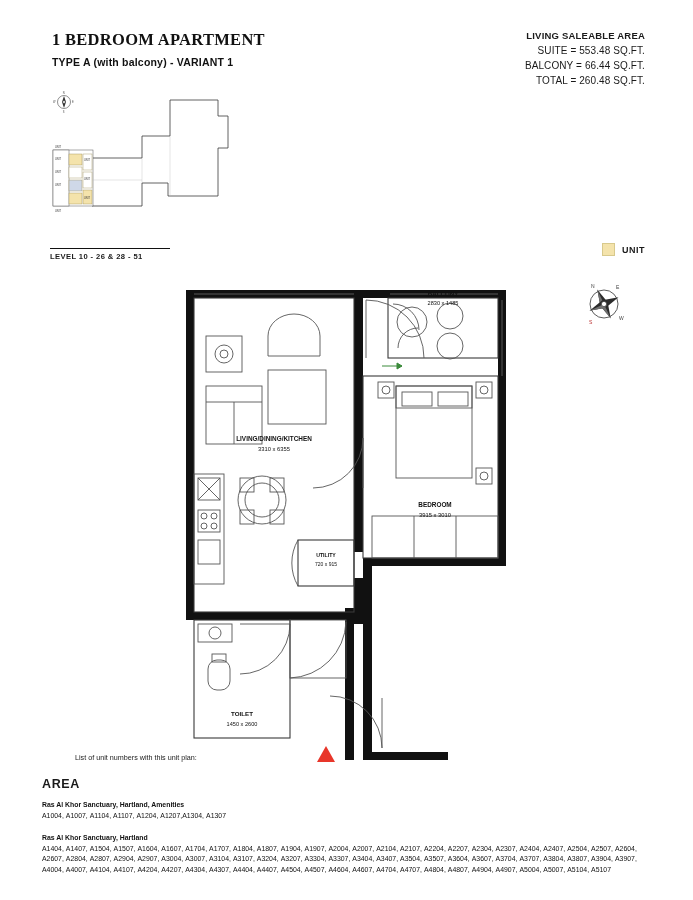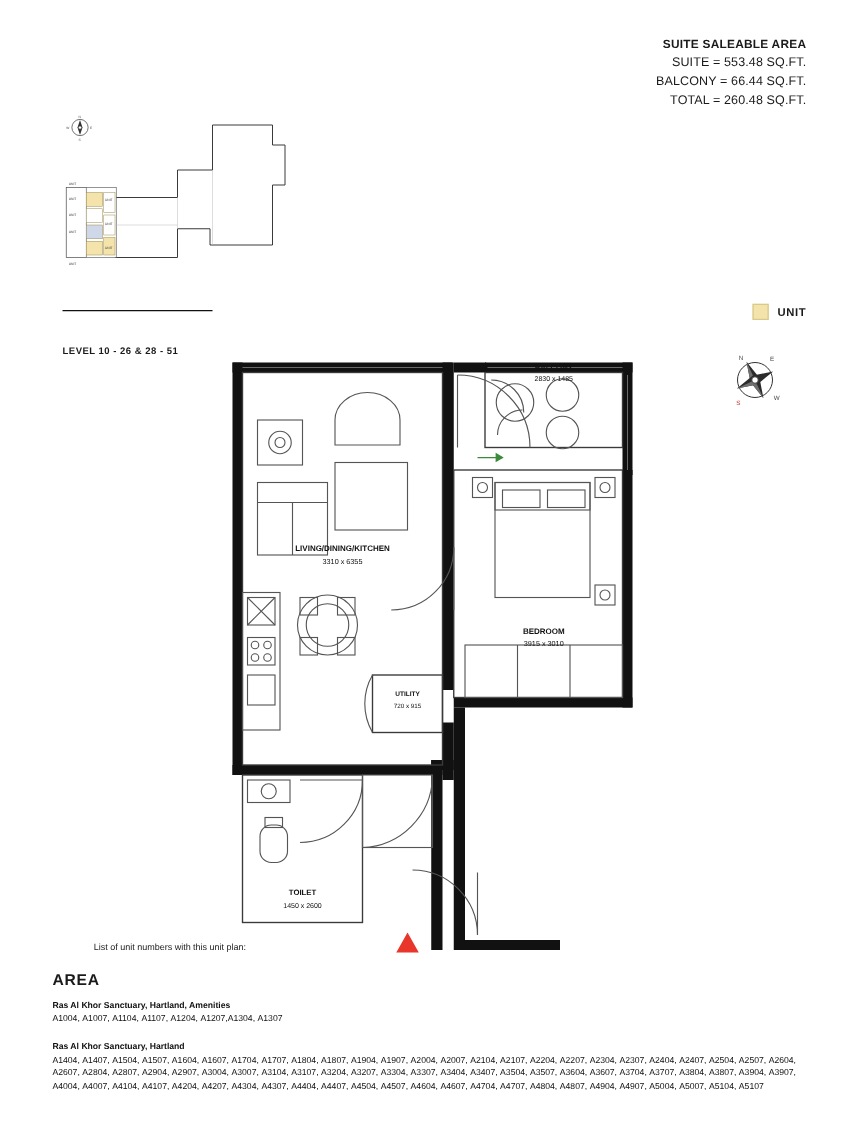--- a/index.html
+++ b/index.html
@@ -29,21 +29,21 @@
 
   .area-block { position:absolute; right:48px; top:30px; text-align:right; }
   .area-title { font-size:9.5px; font-weight:bold; letter-spacing:0.2px; }
   .area-line { font-size:10px; margin-top:4px; letter-spacing:0.1px; }
 
   
   .keyplan { position:absolute; left:50px; top:88px; width:215px; height:160px; }
   .kp-svg { display:block; }
   .level-label {
     position:absolute; left:50px; top:252px;
-    font-size:7.6px; font-weight:bold; letter-spacing:0.4px;margin-top:24px;
+    font-size:7.6px; font-weight:bold; letter-spacing:0.4px;
   }
   .level-rule {
     position:absolute; left:50px; top:248px; width:120px; height:1px; background:#111;
   }
 
   
   .legend { position:absolute; right:48px; top:243px; display:flex; align-items:center; gap:7px;}
   .legend-swatch { width:13px; height:13px; background:#f4e3ab; border:0.5px solid #d8c98c;}
   .legend-text { font-size:9px; font-weight:bold; letter-spacing:0.5px;}
 
@@ -60,23 +60,27 @@
   .views-sec .hdr { font-weight:bold; }
   #views-1 { top:800px; }
   #views-2 { top:833px; }
   .mono-list { word-spacing:0.5px; }
 </style>
 </head>
 <body>
 
 <div class="page">
 
+  <div class="title-block">
+    <div class="main-title">1 BEDROOM APARTMENT</div>
+    <div class="sub-title">TYPE A (with balcony) -  VARIANT 1</div>
+  </div>
 
   <div class="area-block">
-    <div class="area-title">SUITE SALEABLE AREA</div>
+    <div class="area-title">LIVING SALEABLE AREA</div>
     <div class="area-line">SUITE = 553.48 SQ.FT.</div>
     <div class="area-line">BALCONY = 66.44 SQ.FT.</div>
     <div class="area-line">TOTAL = 260.48 SQ.FT.</div>
   </div>
 
   <div class="keyplan">
     <svg class="kp-svg" width="215" height="160" viewBox="0 0 215 160">
 
       <g stroke="#3a3a3a" stroke-width="0.8" fill="#ffffff">
         <path d="M120 12 L168 12 L168 28 L178 28 L178 60 L168 60 L168 108 L118 108 L118 95 L92 95 L92 118 L42 118 L42 70 L92 70 L92 48 L120 48 Z"></path>

